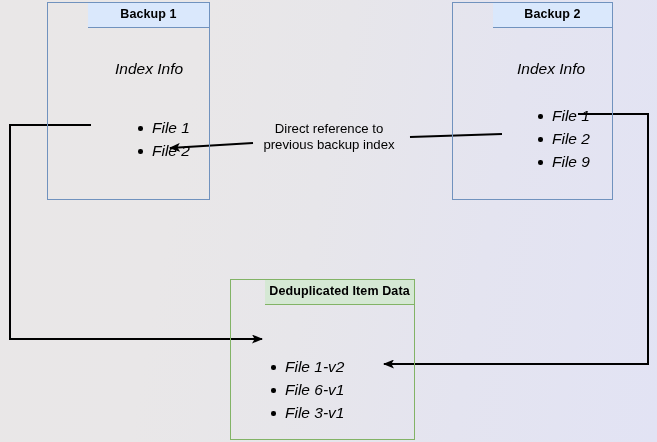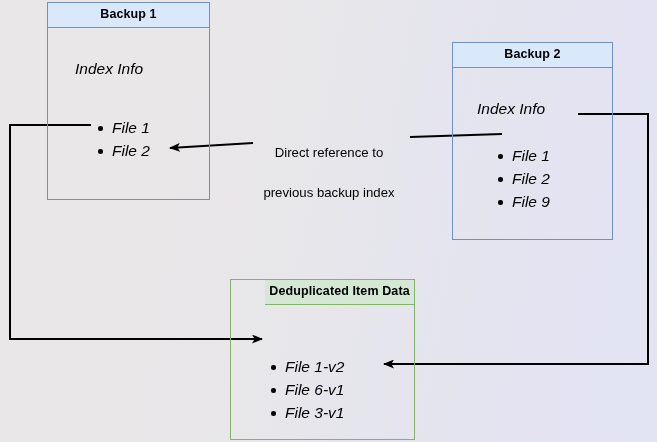--- a/index.html
+++ b/index.html
@@ -53,40 +53,41 @@
   .box-body {
     position: relative;
     flex: 1 1 auto;
     font-style: italic;
   }
 
   
   .box.blue {
     border-color: #7092be;
     background: transparent;
+    padding-left: 40px;
   }
   .box.blue .box-header {
     background: #dae8fc;
     border-bottom-color: #7092be;
   }
 
   
   .box.green {
     border-color: #82b366;
     background: transparent;
   }
   .box.green .box-header {
     background: #d5e8d4;
     border-bottom-color: #82b366;
     margin-left: 34px;
   }
 
   
   #backup1-box { left: 47px;  top: 2px;   width: 163px; height: 198px; }
-  #backup2-box { left: 452px; top: 2px;   width: 161px; height: 198px; margin-top: 40px; }
+  #backup2-box { left: 452px; top: 2px;   width: 161px; height: 198px; }
   #dedup-box   { left: 230px; top: 279px; width: 185px; height: 161px; }
 
   
   .index-label {
     position: absolute;
     left: 27px;
     top: 32px;
     font-size: 15.5px;
     color: #000000;
     white-space: nowrap;
@@ -126,21 +127,21 @@
   #ref-caption {
     position: absolute;
     left: 253px;
     top: 121px;
     width: 152px;
     text-align: center;
     font-size: 13.2px;
     line-height: 16px;
     color: #000000;
   }
-  #ref-caption span { display: block; margin-top: 24px; }
+  #ref-caption span { display: block; }
 </style>
 </head>
 <body>
 
 <div id="canvas">
 
   <svg id="connectors" viewBox="0 0 657 442" width="657" height="442" xmlns="http://www.w3.org/2000/svg">
     <defs>
       <marker id="arrowhead" markerWidth="11" markerHeight="9" refX="10" refY="4.5" orient="auto" markerUnits="userSpaceOnUse">
         <path d="M0,0 L11,4.5 L0,9 L2.6,4.5 Z" fill="#000000"></path>

